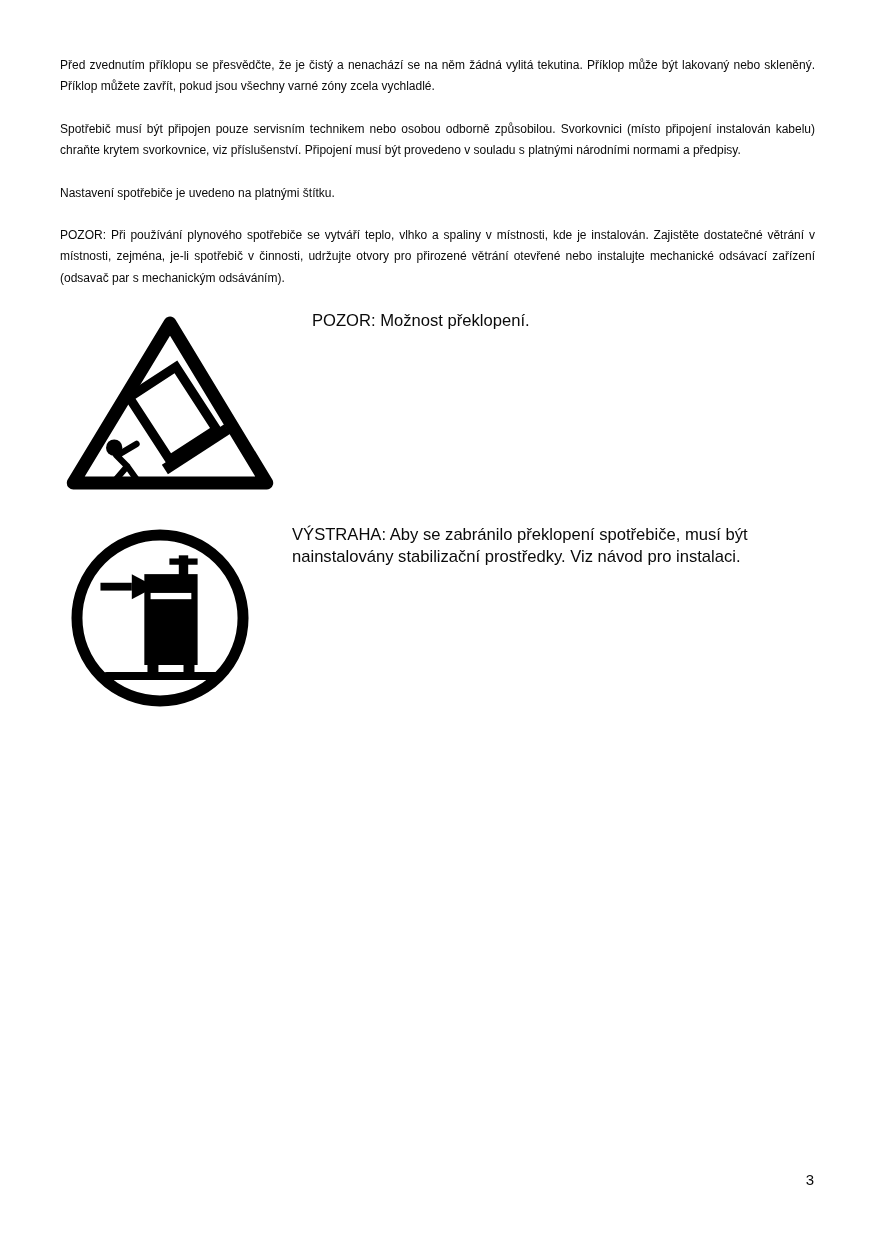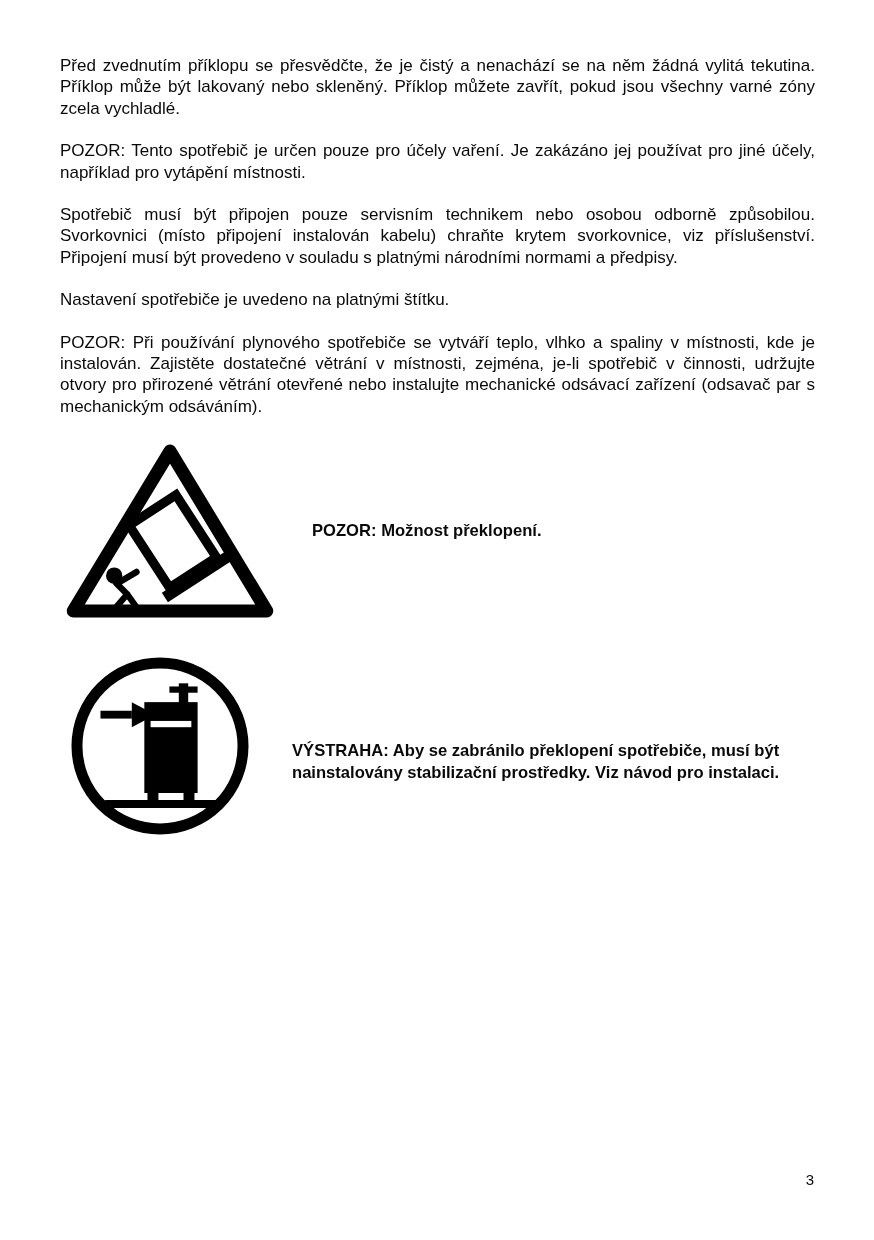--- a/index.html
+++ b/index.html
@@ -10,58 +10,55 @@
   .page {
     position: relative;
     width: 874px;
     height: 1240px;
     background: #ffffff;
     color: #000000;
     overflow: hidden;
     padding: 55px 59px 0 60px;
   }
   .textblock p {
-    font-size: 17px;
+    font-size: 12px;
     line-height: 21.4px;
     text-align: justify;
     margin: 0 0 21px 0;
     color: #0a0a0a;
   }
   .warning-row {
     display: flex;
-    align-items: center;
-    font-weight: bold;
   }
   .warning-row.tipover { margin-top: 16px; margin-left: -4px; }
   .warning-row.antitip { margin-top: 28px; margin-left: 6px; }
   .warning-icon { flex: 0 0 auto; line-height: 0; }
   .warning-caption {
     font-size: 16.6px;
     line-height: 22px;
     color: #0a0a0a;
     text-align: left;
   }
   .warning-row.tipover .warning-caption { margin-left: 28px; max-width: 420px; }
-  .warning-row.antitip .warning-caption { margin-left: 38px; max-width: 525px; margin-top: 32px; }
+  .warning-row.antitip .warning-caption { margin-left: 38px; max-width: 525px; }
   .page-number {
     position: absolute;
     right: 60px;
     bottom: 52px;
     font-size: 15px;
     color: #0a0a0a;
   }
 </style>
 </head>
 <body>
 
 <div class="page">
 
   <div class="textblock">
     <p>Před zvednutím příklopu se přesvědčte, že je čistý a nenachází se na něm žádná vylitá tekutina. Příklop může být lakovaný nebo skleněný. Příklop můžete zavřít, pokud jsou všechny varné zóny zcela vychladlé.</p>
-    <p>POZOR: Tento spotřebič je určen pouze pro účely vaření. Je zakázáno jej používat pro jiné účely, například pro vytápění místnosti.</p>
     <p>Spotřebič musí být připojen pouze servisním technikem nebo osobou odborně způsobilou. Svorkovnici (místo připojení instalován kabelu) chraňte krytem svorkovnice, viz příslušenství. Připojení musí být provedeno v souladu s platnými národními normami a předpisy.</p>
     <p>Nastavení spotřebiče je uvedeno na platnými štítku.</p>
     <p>POZOR: Při používání plynového spotřebiče se vytváří teplo, vlhko a spaliny v místnosti, kde je instalován. Zajistěte dostatečné větrání v místnosti, zejména, je-li spotřebič v činnosti, udržujte otvory pro přirozené větrání otevřené nebo instalujte mechanické odsávací zařízení (odsavač par s mechanickým odsáváním).</p>
   </div>
 
   <div class="warning-row tipover">
     <div class="warning-icon">
       <svg width="228" height="186" viewBox="0 0 120 100" aria-hidden="true">
 
         <path d="M60 7 L112 93 L8 93 Z" fill="#ffffff" stroke="#000000" stroke-width="7" stroke-linejoin="round"></path>

